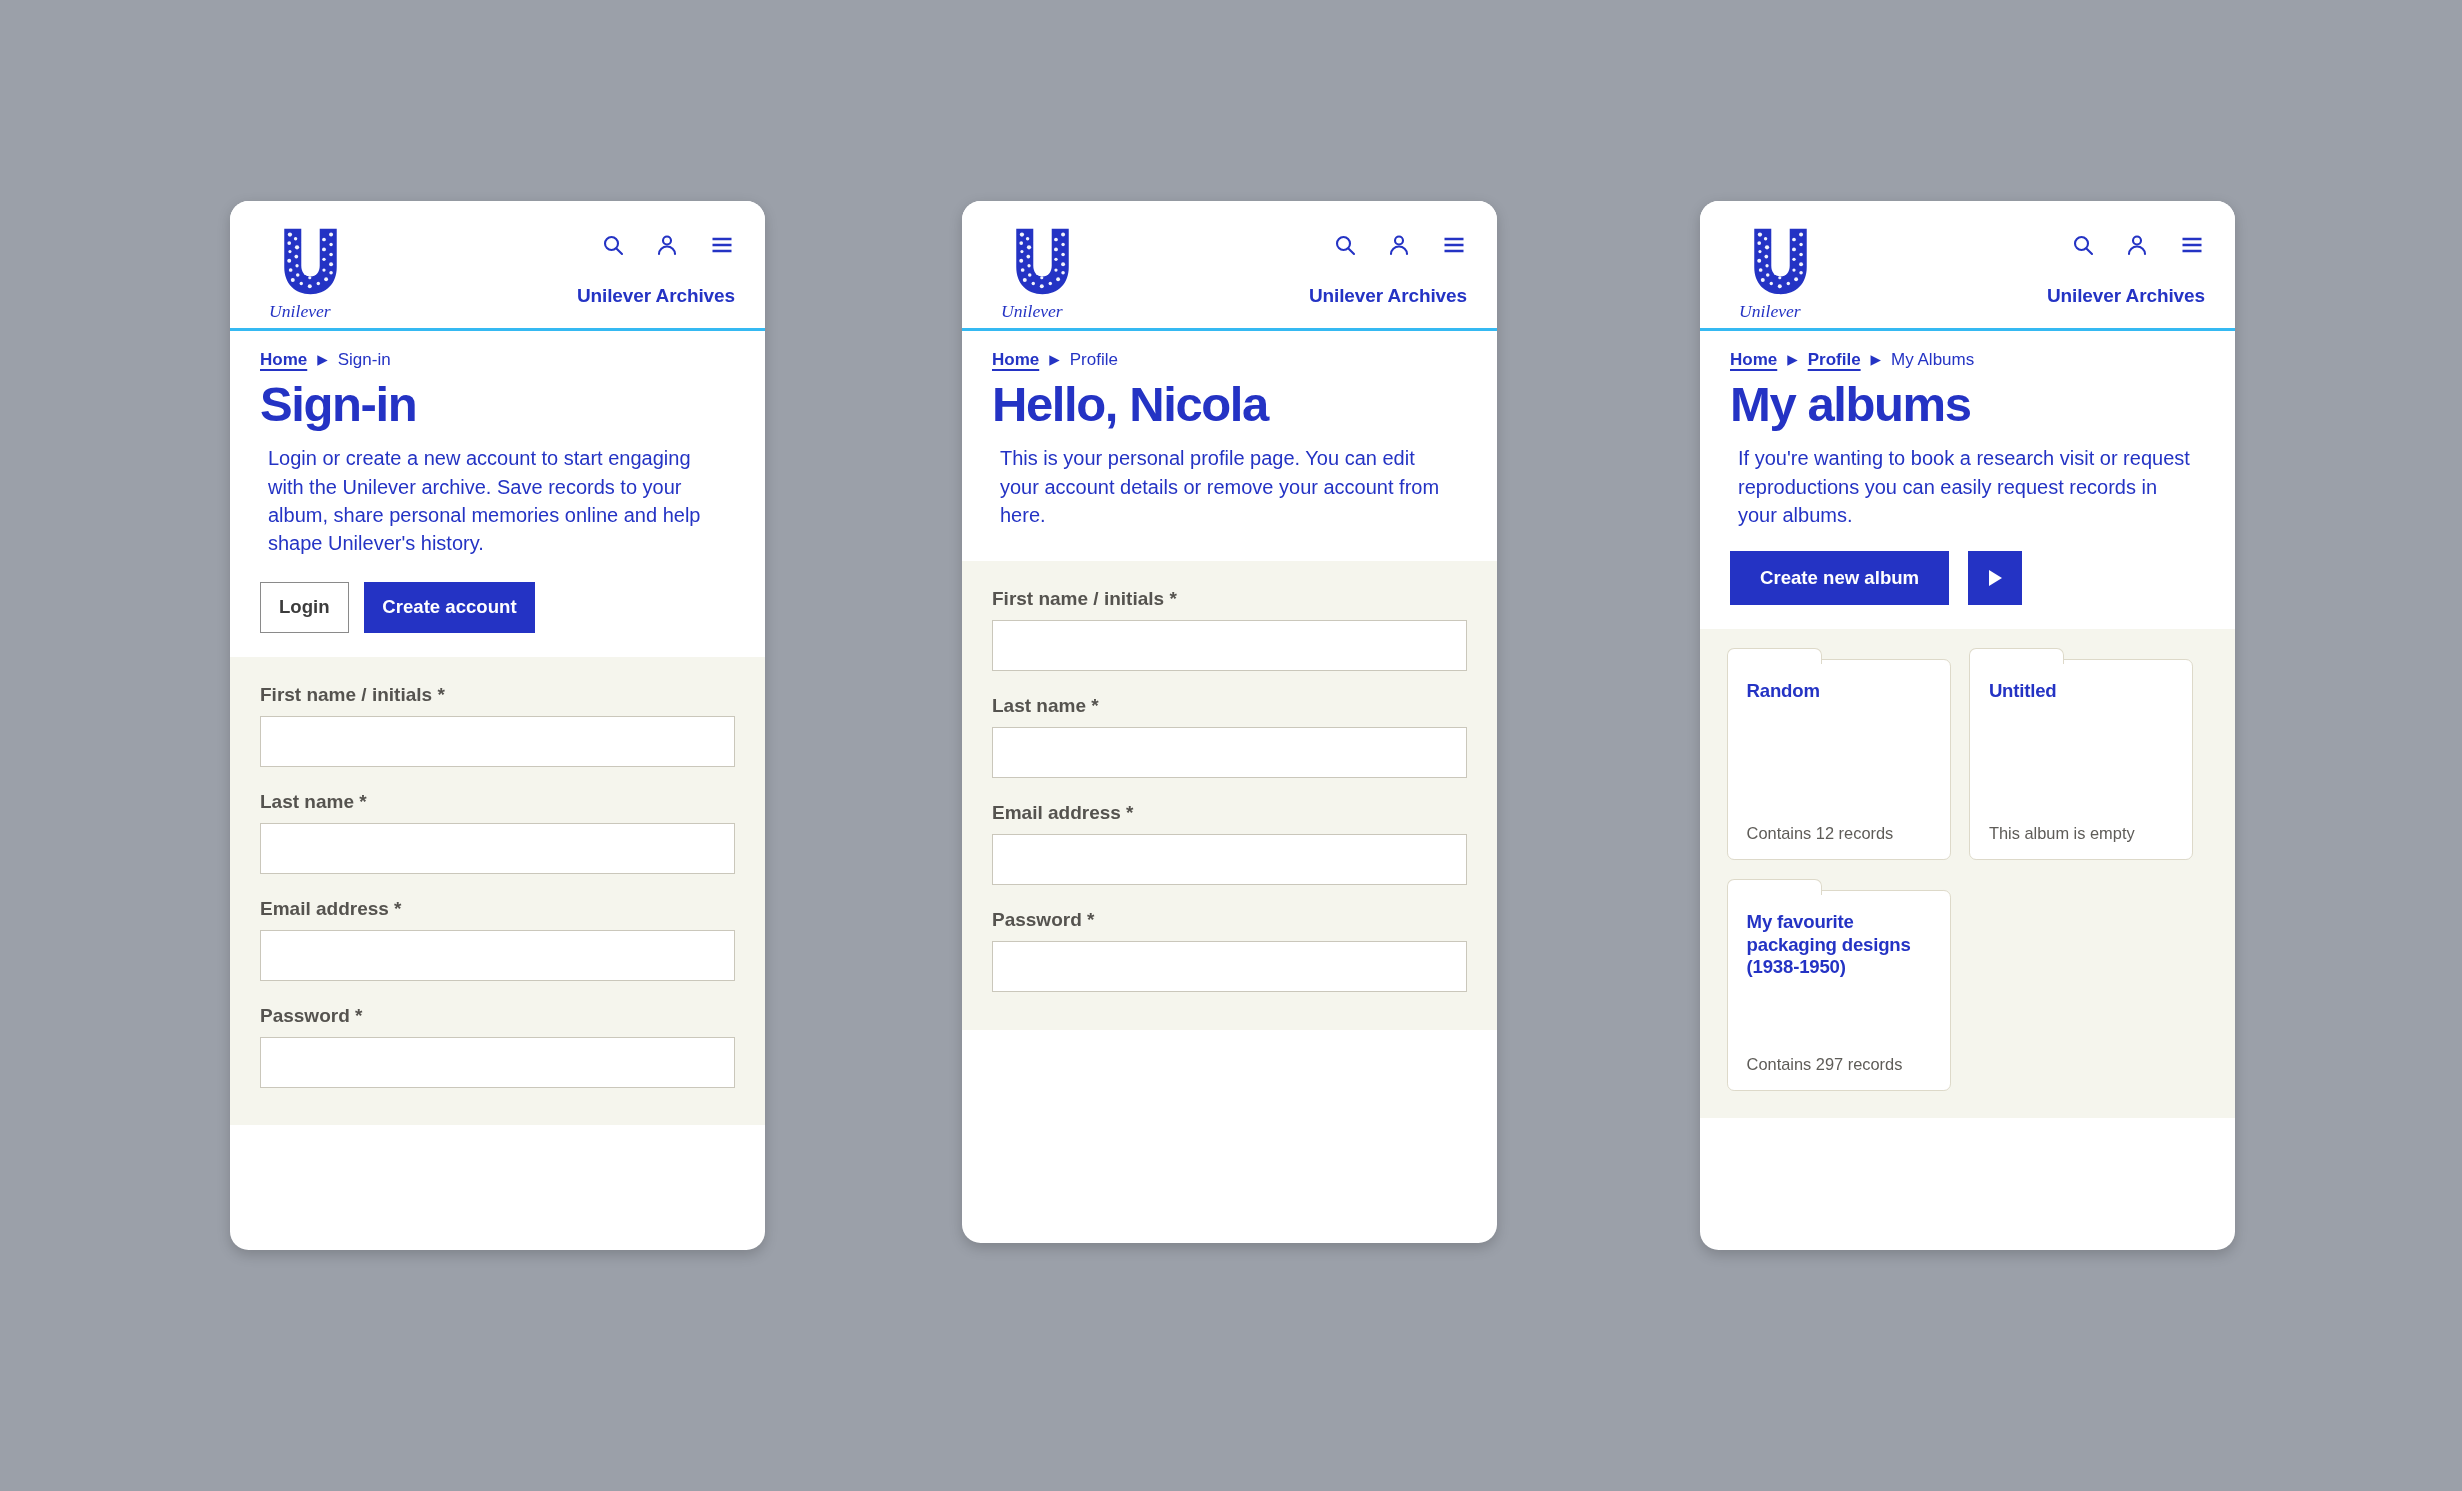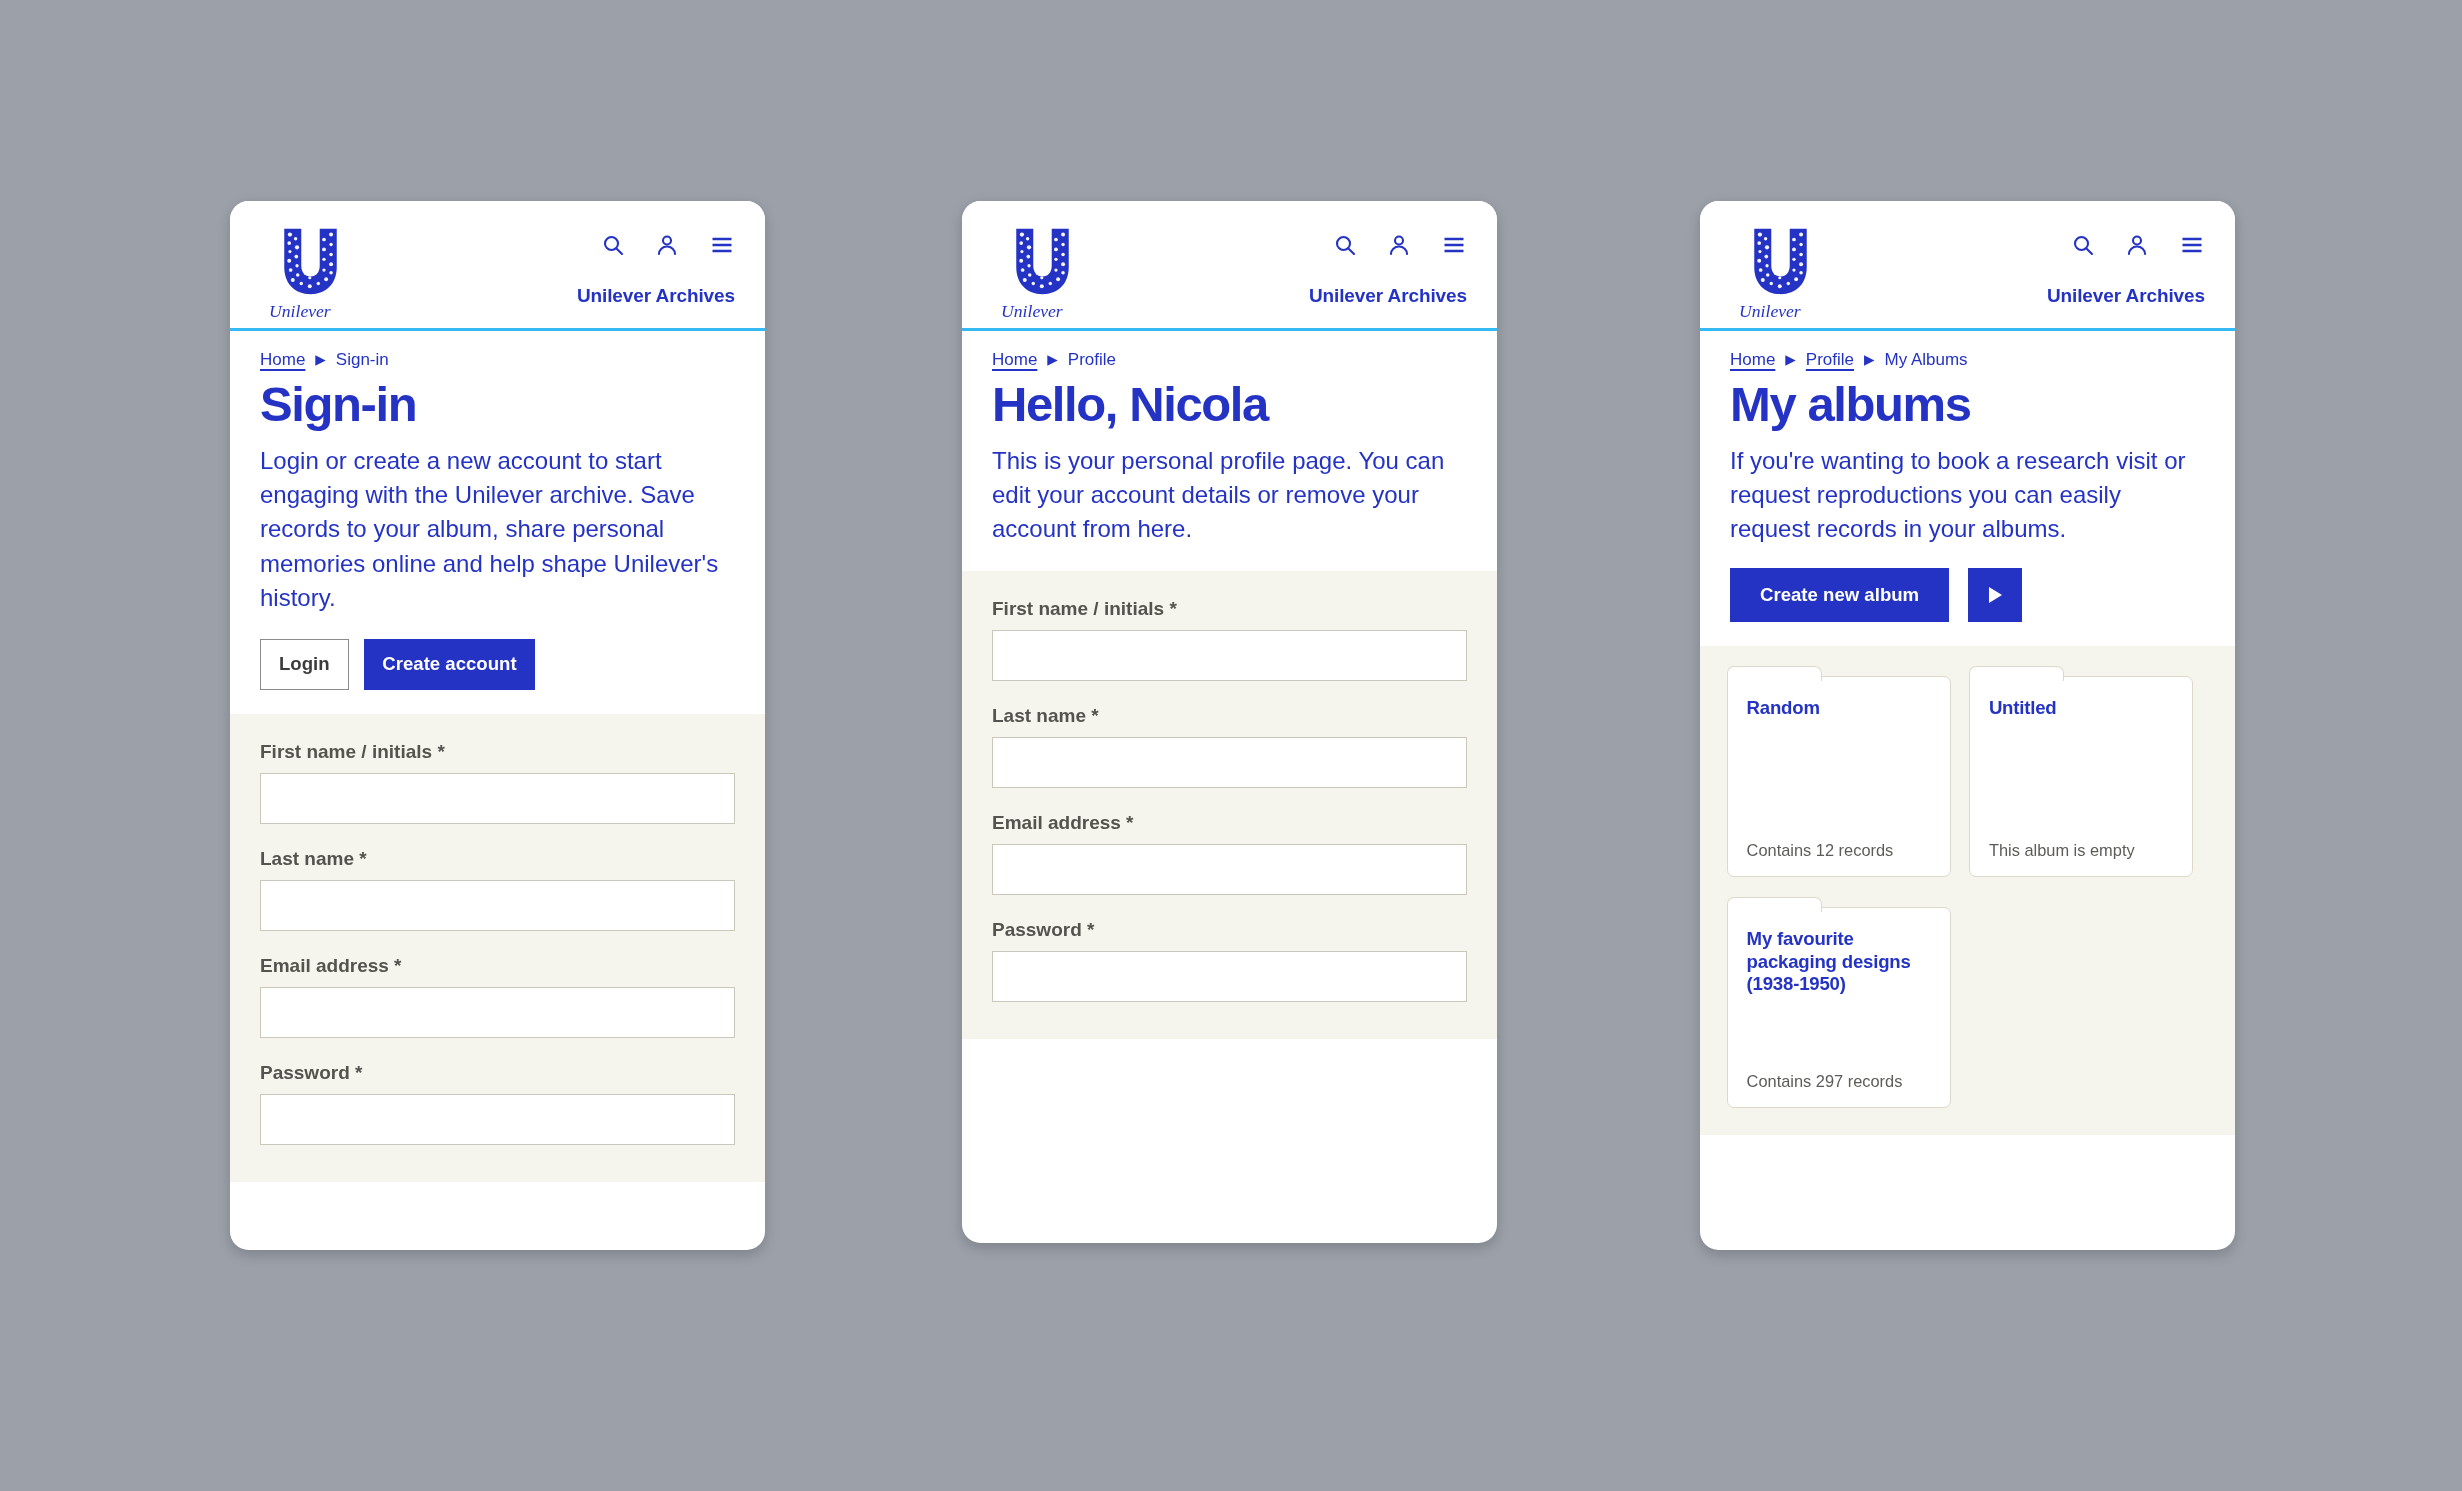--- a/index.html
+++ b/index.html
@@ -84,21 +84,21 @@
     display: flex;
     align-items: center;
     gap: 10px;
     font-size: 17px;
     color: #2433c4;
     margin-bottom: 10px;
     flex-wrap: wrap;
   }
   .crumb-link {
     color: #2433c4;
-    font-weight: normal;
+    font-weight: bold;
     text-decoration: underline;
     text-underline-offset: 3.6px;
     text-decoration-thickness: 2.1px;
     cursor: pointer;
     white-space: nowrap;
   }
   .crumb-current {
     color: #2433c4;
     font-weight: normal;
     white-space: nowrap;
@@ -112,23 +112,23 @@
   .page-title {
     color: #2433c4;
     font-weight: bold;
     font-size: 49px;
     line-height: 1.0;
     letter-spacing: -1.4px;
     margin: 7.1px 0 15.7px 0;
   }
   .page-intro {
     color: #2433c4;
-    font-size: 24px;
+    font-size: 20px;
     line-height: 1.42;
-    margin: 0;
+    margin: 8px;
   }
 
   
   .btn-row {
     display: flex;
     align-items: stretch;
     gap: 15.7px;
     margin-top: 24px;
   }
   .btn {

